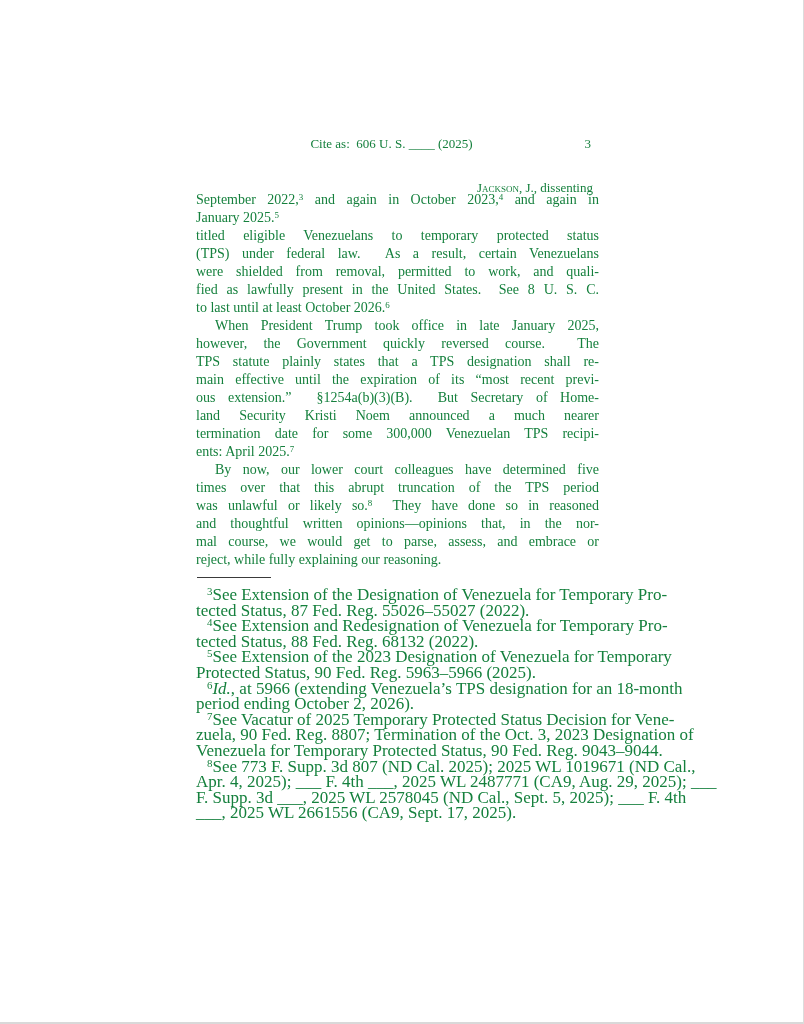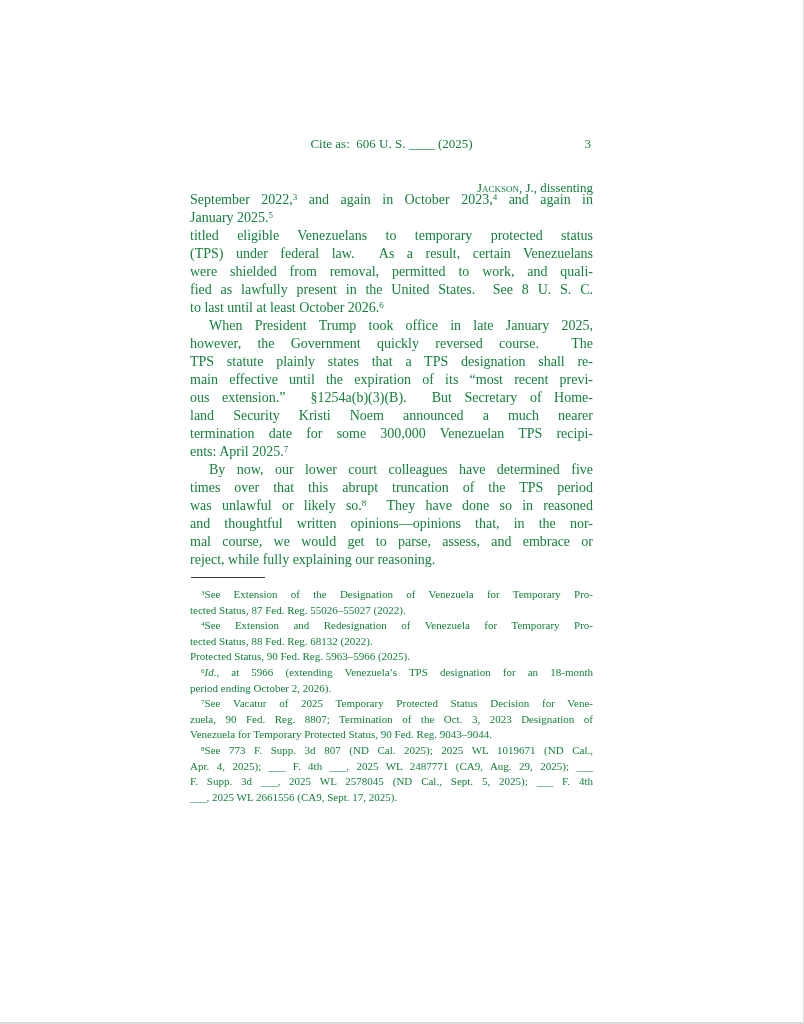--- a/index.html
+++ b/index.html
@@ -36,21 +36,21 @@
     left: 190px;
     top: 180px;
     width: 403px;
     text-align: right;
     font-size: 13px;
     line-height: 15px;
   }
   .sc { font-variant: small-caps; }
   .content {
     position: absolute;
-    left: 190px;
+    left: 196px;
     top: 191px;
     width: 403px;
   }
   .para { margin: 0; }
   .para .line {
     font-size: 14px;
     line-height: 18px;
     height: 18px;
     white-space: nowrap;
   }
@@ -67,21 +67,21 @@
     top: -0.45em;
     vertical-align: baseline;
   }
   .fn-rule {
     width: 74px;
     height: 0;
     border-top: 1px solid #3a3a3a;
     margin: 8px 0 9px 1px;
   }
   .footnotes .line {
-    font-size: 11px;
+    font-size: 17px;
     line-height: 15.6px;
     height: 15.6px;
     white-space: nowrap;
   }
   .footnotes .line.first { padding-left: 11px; }
   .footnotes .line.first.just { padding-left: 0; text-indent: 11px; }
 </style>
 </head>
 <body>
 
@@ -130,20 +130,21 @@
     <div id="footnote-list" class="footnotes">
         <div class="para">
           <div class="line first just"><sup>3</sup>See Extension of the Designation of Venezuela for Temporary Pro-</div>
           <div class="line">tected Status, 87 Fed. Reg. 55026–55027 (2022).</div>
         </div>
         <div class="para">
           <div class="line first just"><sup>4</sup>See Extension and Redesignation of Venezuela for Temporary Pro-</div>
           <div class="line">tected Status, 88 Fed. Reg. 68132 (2022).</div>
         </div>
         <div class="para">
+          <div class="line first just"><sup>5</sup>See Extension of the 2023 Designation of Venezuela for Temporary</div>
           <div class="line">Protected Status, 90 Fed. Reg. 5963–5966 (2025).</div>
         </div>
         <div class="para">
           <div class="line first just"><sup>6</sup><i>Id.</i>, at 5966 (extending Venezuela’s TPS designation for an 18-month</div>
           <div class="line">period ending October 2, 2026).</div>
         </div>
         <div class="para">
           <div class="line first just"><sup>7</sup>See Vacatur of 2025 Temporary Protected Status Decision for Vene-</div>
           <div class="line just">zuela, 90 Fed. Reg. 8807; Termination of the Oct. 3, 2023 Designation of</div>
           <div class="line">Venezuela for Temporary Protected Status, 90 Fed. Reg. 9043–9044.</div>

